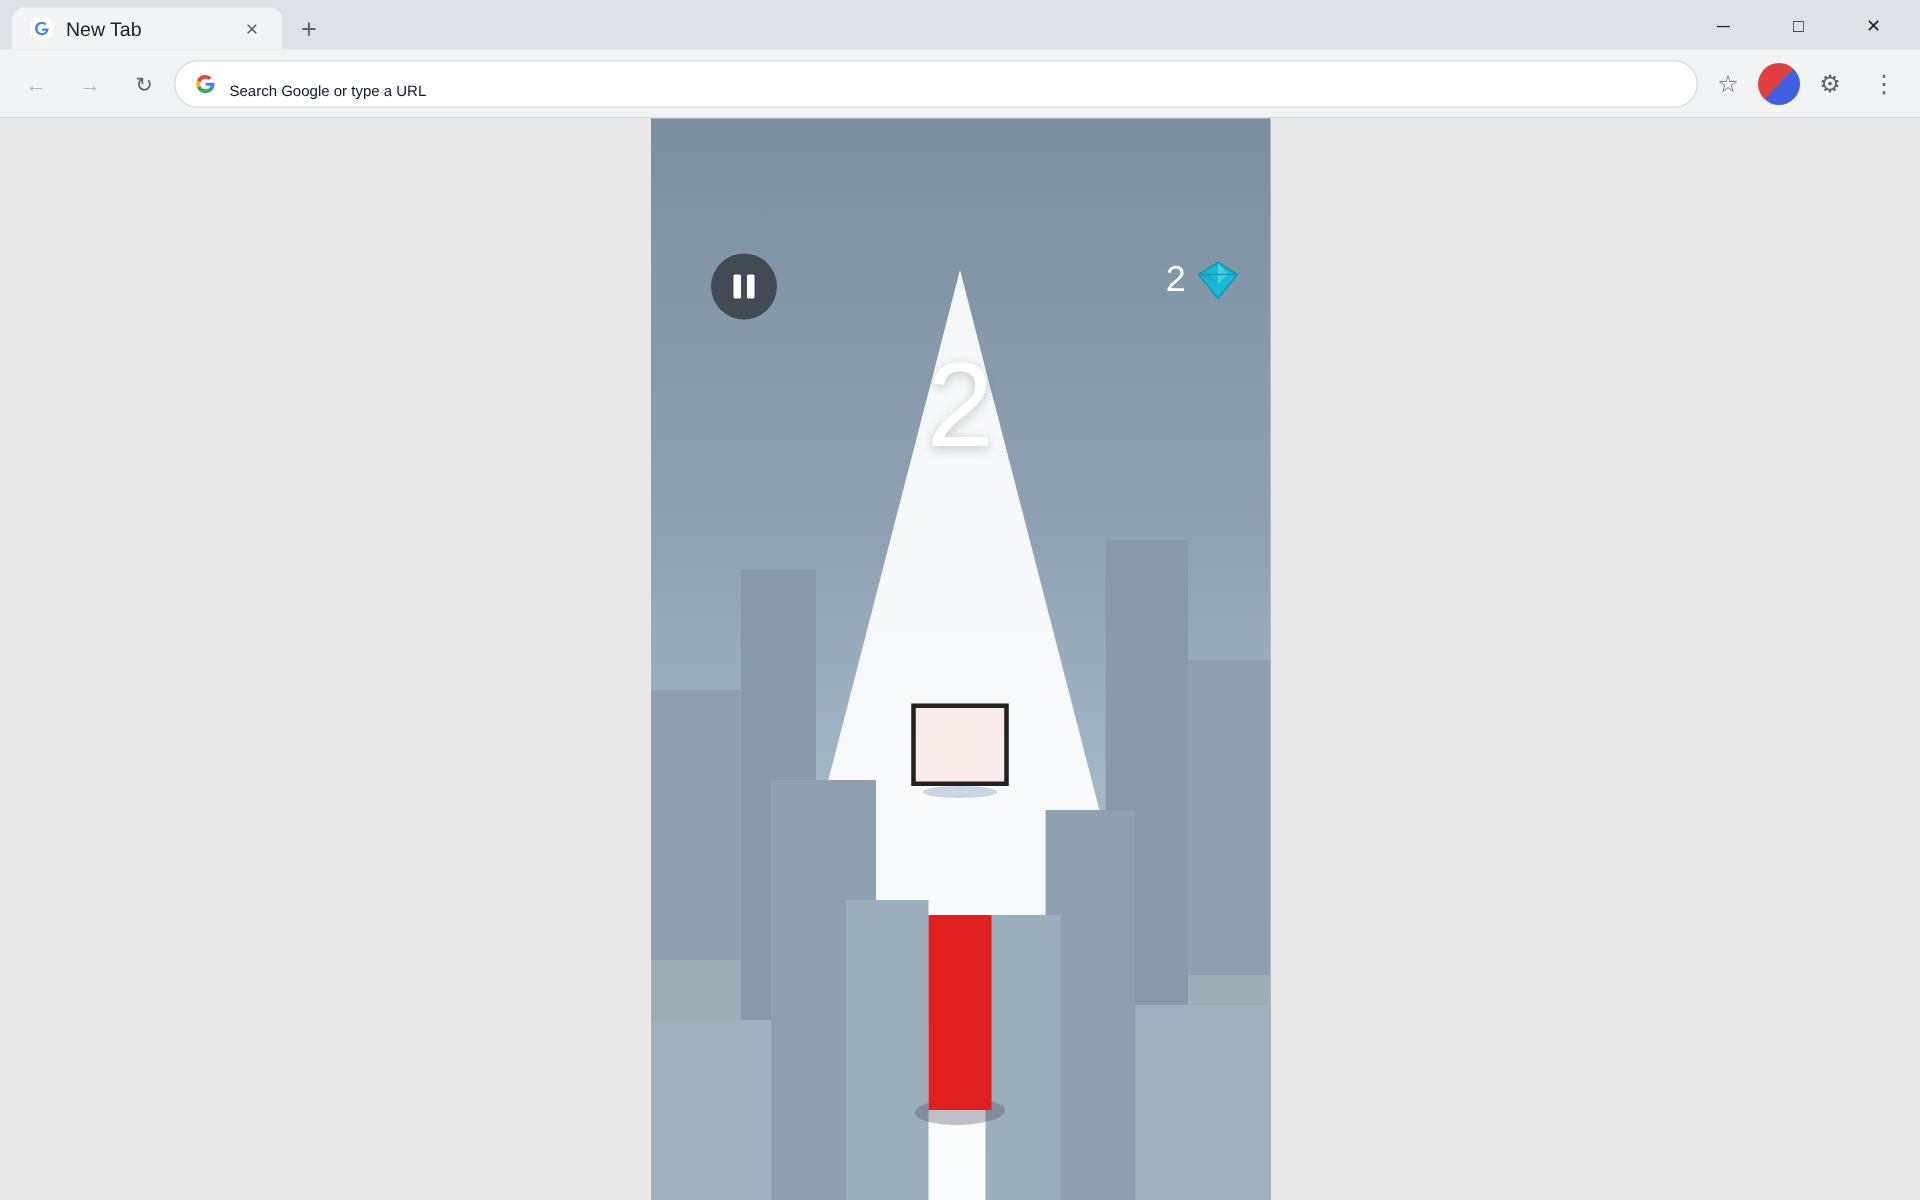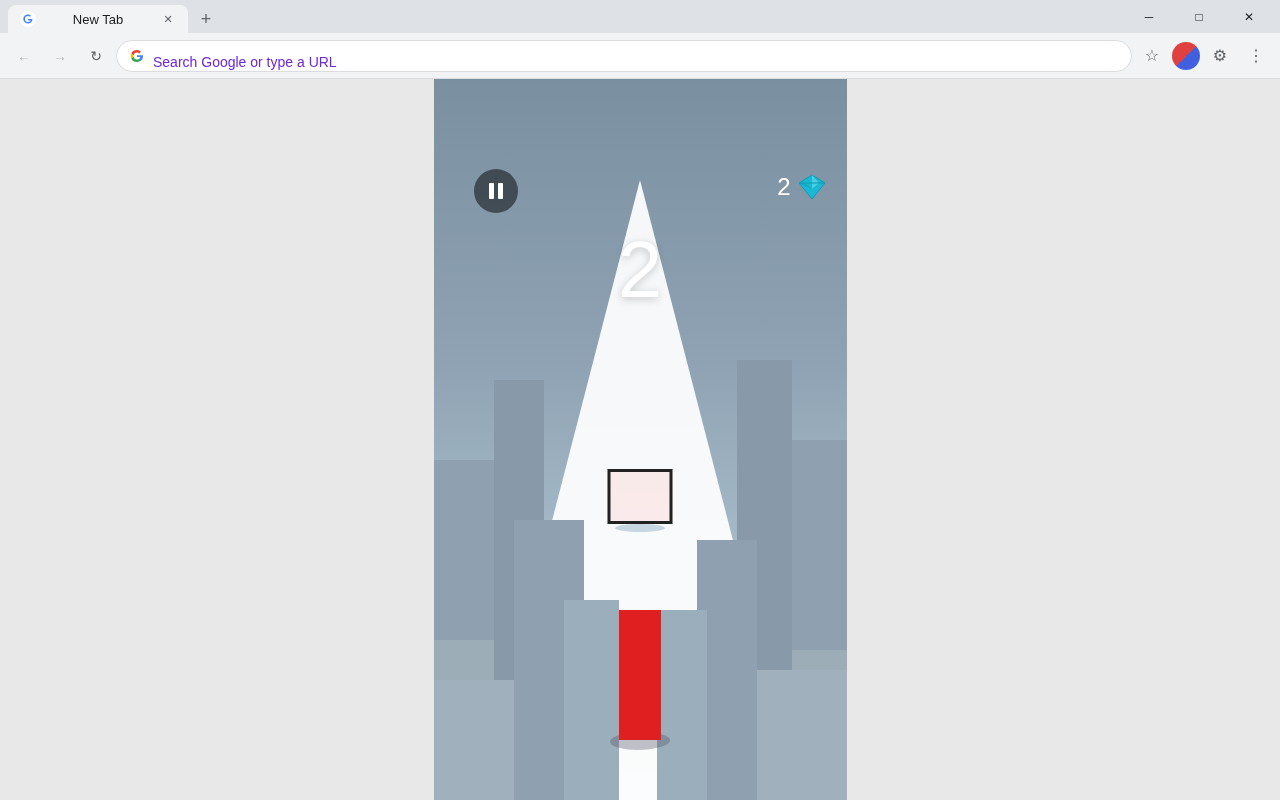--- a/index.html
+++ b/index.html
@@ -28,22 +28,21 @@
     .tab {
       display: flex;
       align-items: center;
       background: #f1f3f4;
       border-radius: 8px 8px 0 0;
       padding: 0 12px;
       height: 28px;
       min-width: 180px;
       font-size: 13px;
       color: #202124;
-      gap: 24px;
-      text-align: center;
+      gap: 8px;
     }
     .tab .favicon {
       width: 16px;
       height: 16px;
     }
     .tab .tab-title { flex: 1; }
     .tab .close-tab {
       width: 16px; height: 16px;
       border-radius: 50%;
       display: flex; align-items: center; justify-content: center;
@@ -92,21 +91,21 @@
       height: 32px;
       background: white;
       border-radius: 16px;
       display: flex;
       align-items: center;
       padding: 0 12px;
       gap: 8px;
       border: 1px solid #dadce0;
     }
     .address-text {
-      font-size: 14px; color: #6d28d9;
+      font-size: 10px; color: #0f172a;
       flex: 1;
       margin-top: 12px;
     }
     .toolbar-right {
       display: flex; align-items: center; gap: 4px;
     }
     .toolbar-icon {
       width: 32px; height: 32px;
       border-radius: 50%;
       display: flex; align-items: center; justify-content: center;

